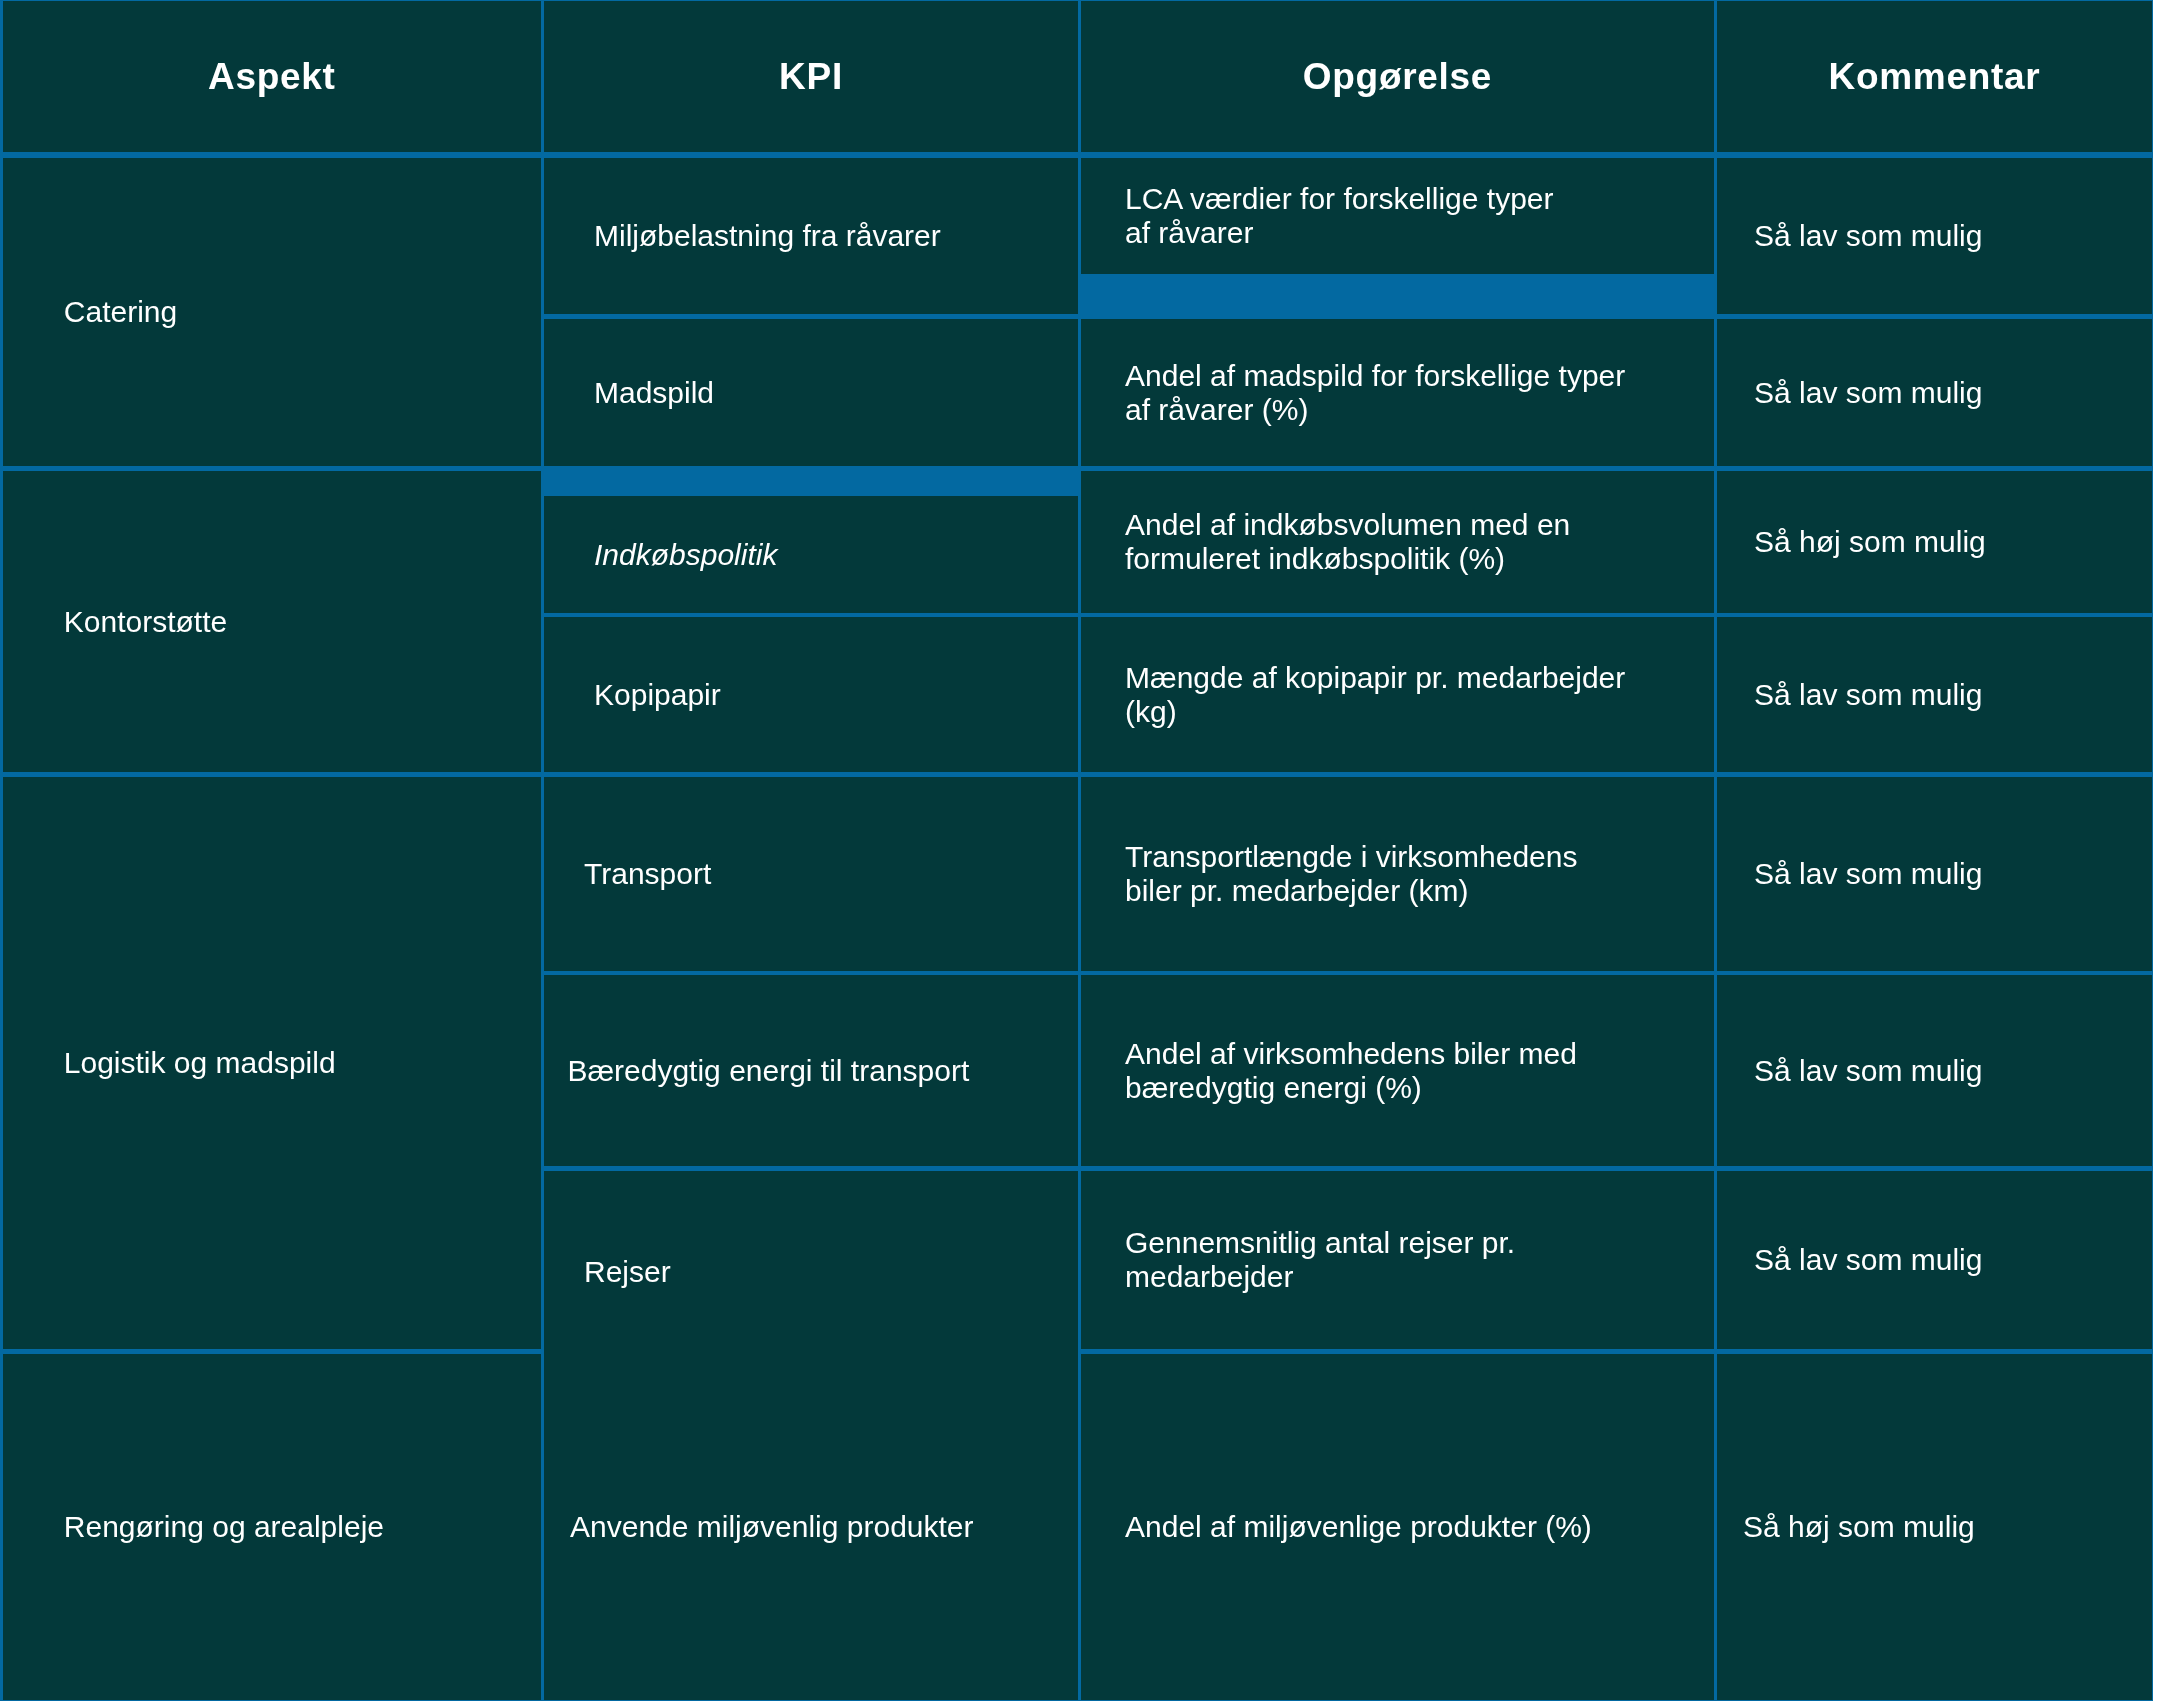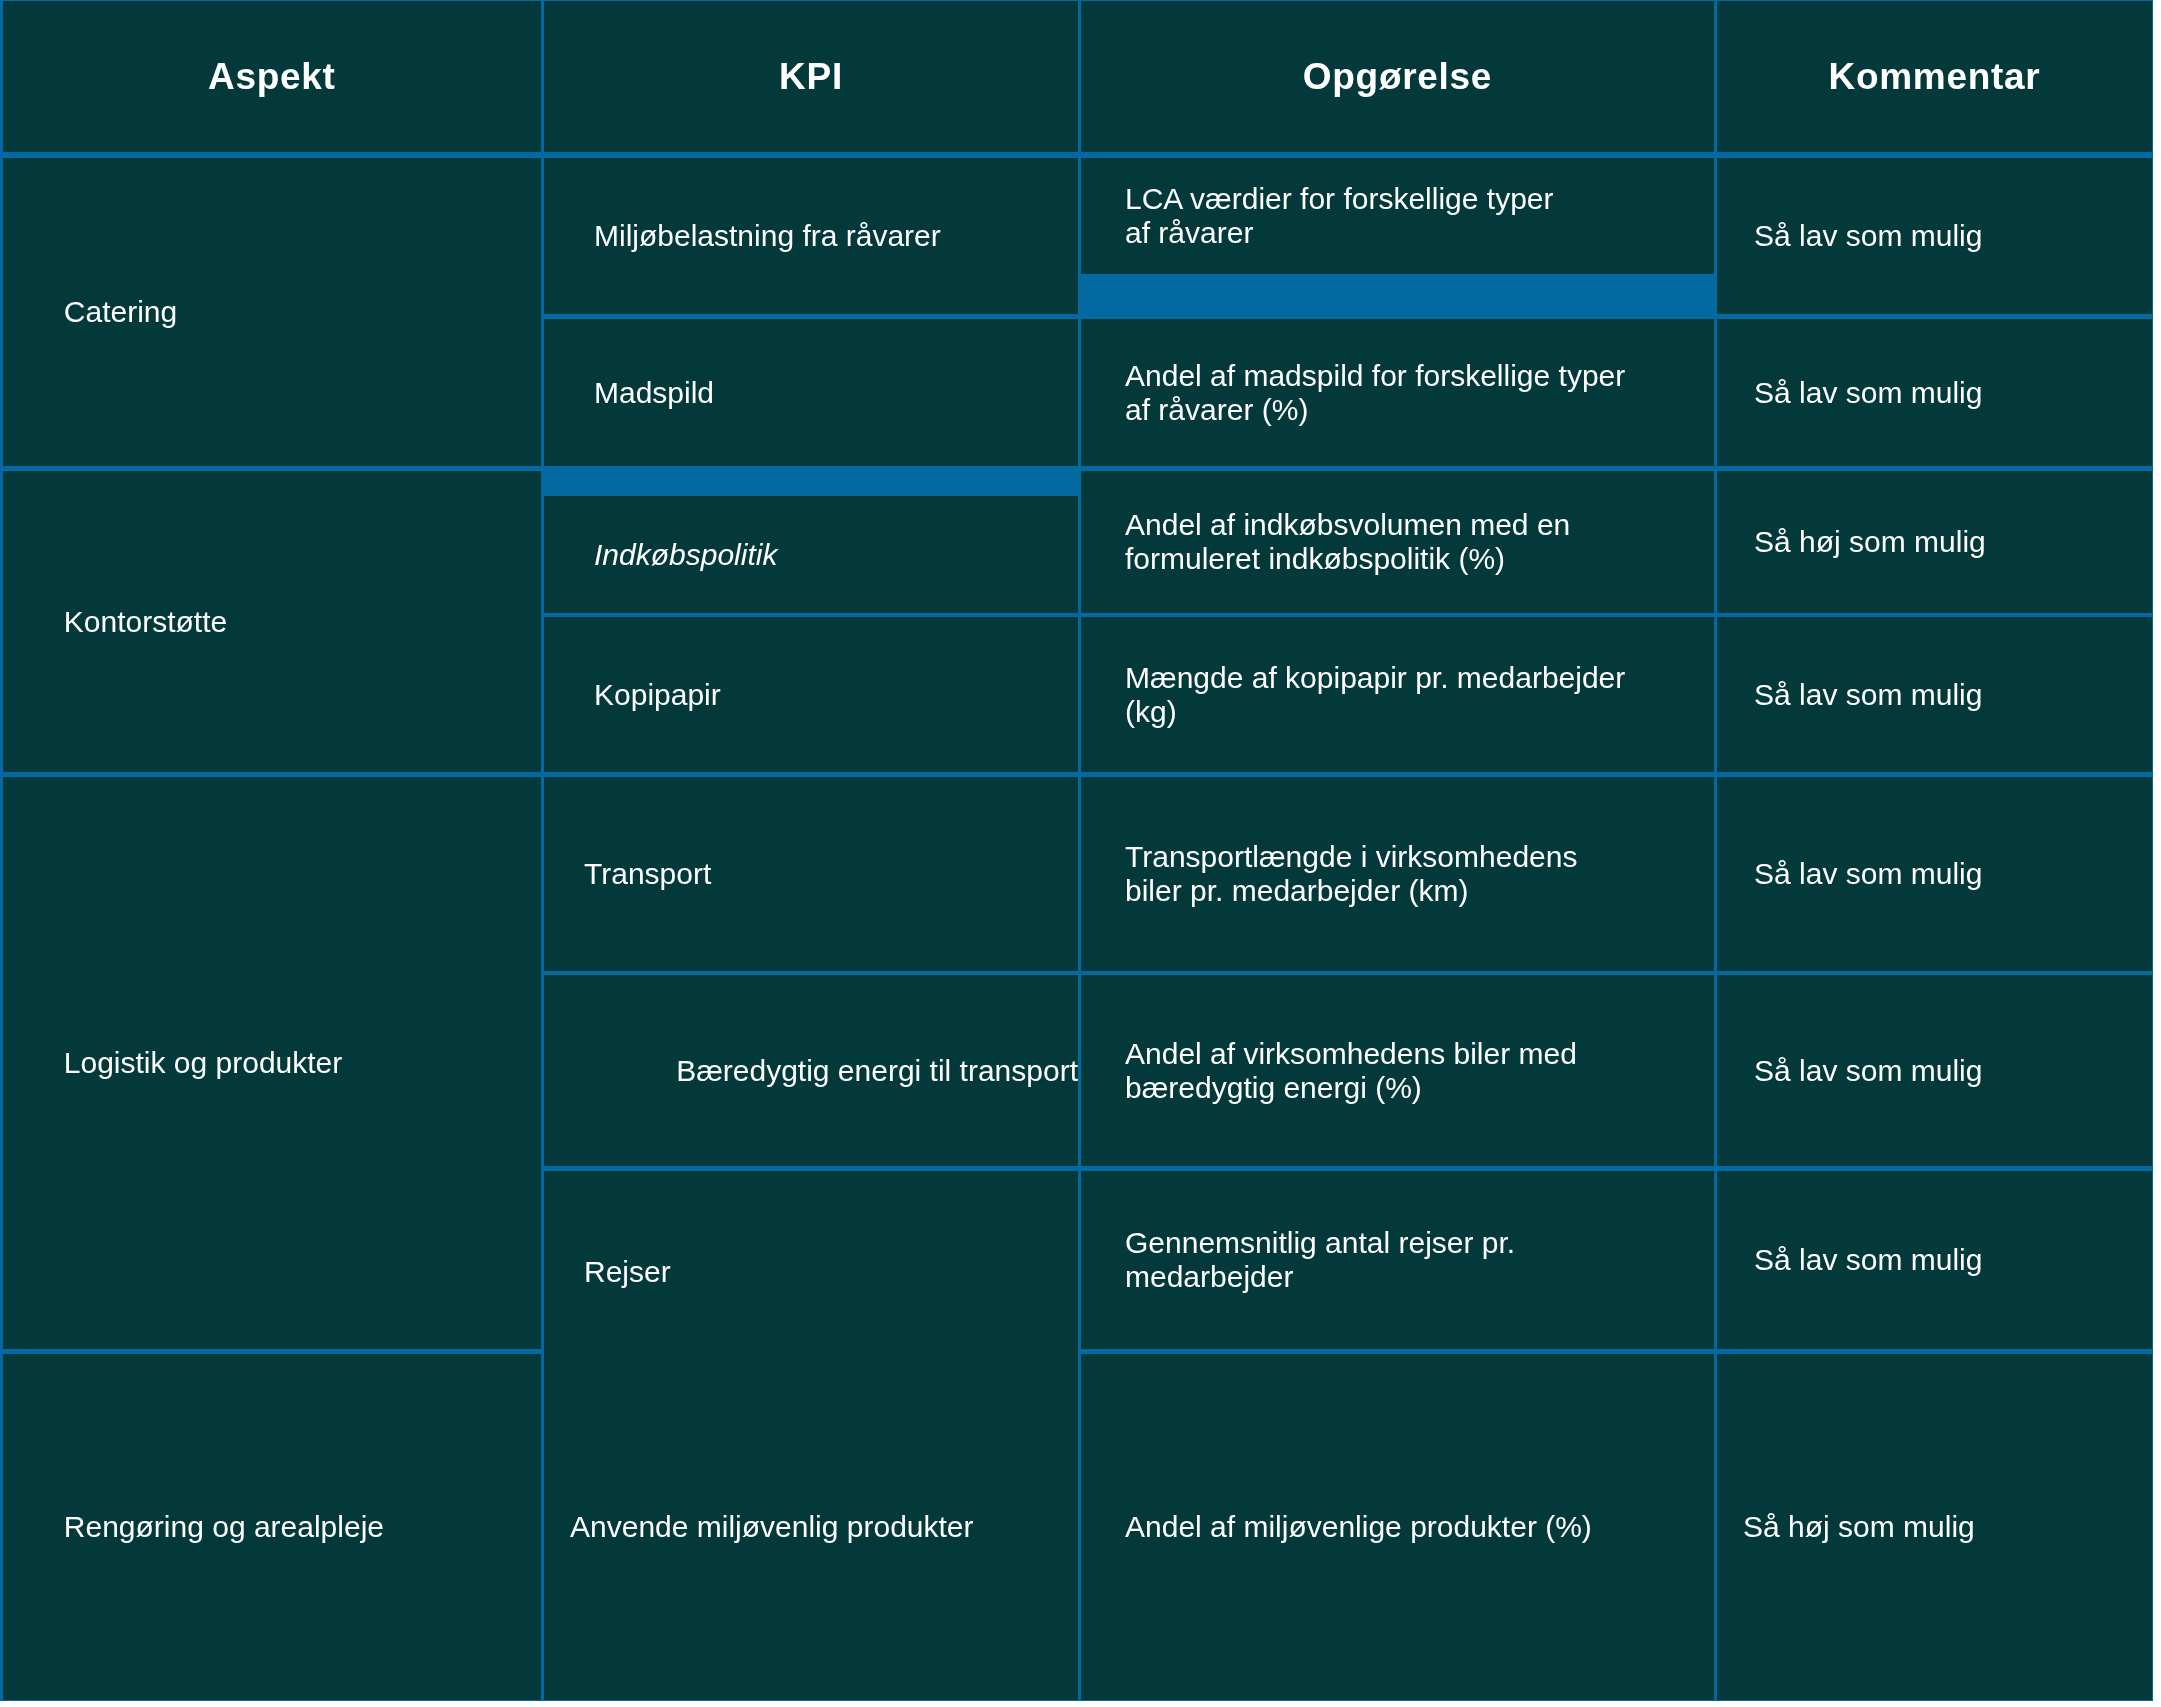--- a/index.html
+++ b/index.html
@@ -8,21 +8,21 @@
   .table { position: absolute; left: 0; top: 0; width: 2153px; height: 1701px; background: #0369a1; }
   .cell { position: absolute; background: #03393a; display: flex; align-items: center; box-sizing: border-box; }
   .hdr { justify-content: center; font-weight: bold; font-size: 37px; letter-spacing: 0.7px; }
   .txt { font-size: 30px; line-height: 34px; }
   .c1 { left: 2.8px; width: 538px; padding-left: 61px; }
   .c2 { left: 544px; width: 534px; padding-left: 50px; }
   .c3 { left: 1081px; width: 633px; padding-left: 44px; padding-right: 27.5px; }
   .c4 { left: 1717px; width: 435px; padding-left: 37px; }
   .c1.hdr, .c2.hdr, .c3.hdr, .c4.hdr { padding-left: 0; padding-right: 0; }
   .pad-sm { padding-left: 40px !important; }
-  .pad-xs { padding-left: 23.4px !important; justify-content: flex-end; }
+  .pad-xs { padding-left: 23.4px !important; }
   .pad-xxs { padding-left: 26px !important; }
   .pad-c4s { padding-left: 26px !important; }
   .ml-line { white-space: pre-line; }
 </style>
 </head>
 <body>
 
 <div class="table">
 
   <div class="cell hdr c1" style="top:1.4px;height:151px;">
@@ -84,21 +84,21 @@
   </div>
   <div class="cell txt c3" style="top:617px;height:155px;">
     <span class="ml-line">Mængde af kopipapir pr. medarbejder
 (kg)</span>
   </div>
   <div class="cell txt c4" style="top:617px;height:155px;">
     <span>Så lav som mulig</span>
   </div>
 
   <div class="cell txt c1" style="top:777px;height:572px;">
-    <span>Logistik og produkter</span>
+    <span>Logistik og madspild</span>
   </div>
 
   <div class="cell txt c2 pad-sm" style="top:777px;height:194px;">
     <span>Transport</span>
   </div>
   <div class="cell txt c3" style="top:777px;height:194px;">
     <span class="ml-line">Transportlængde i virksomhedens
 biler pr. medarbejder (km)</span>
   </div>
   <div class="cell txt c4" style="top:777px;height:194px;">

